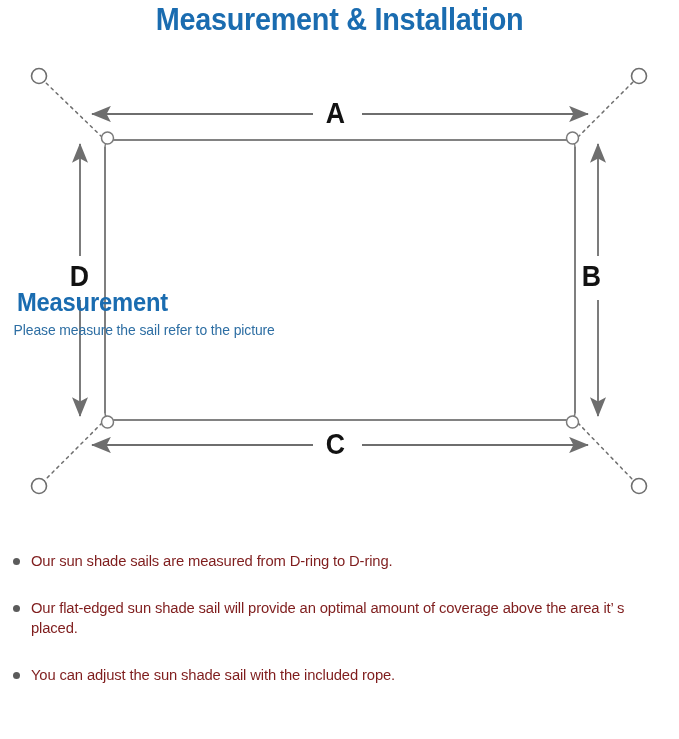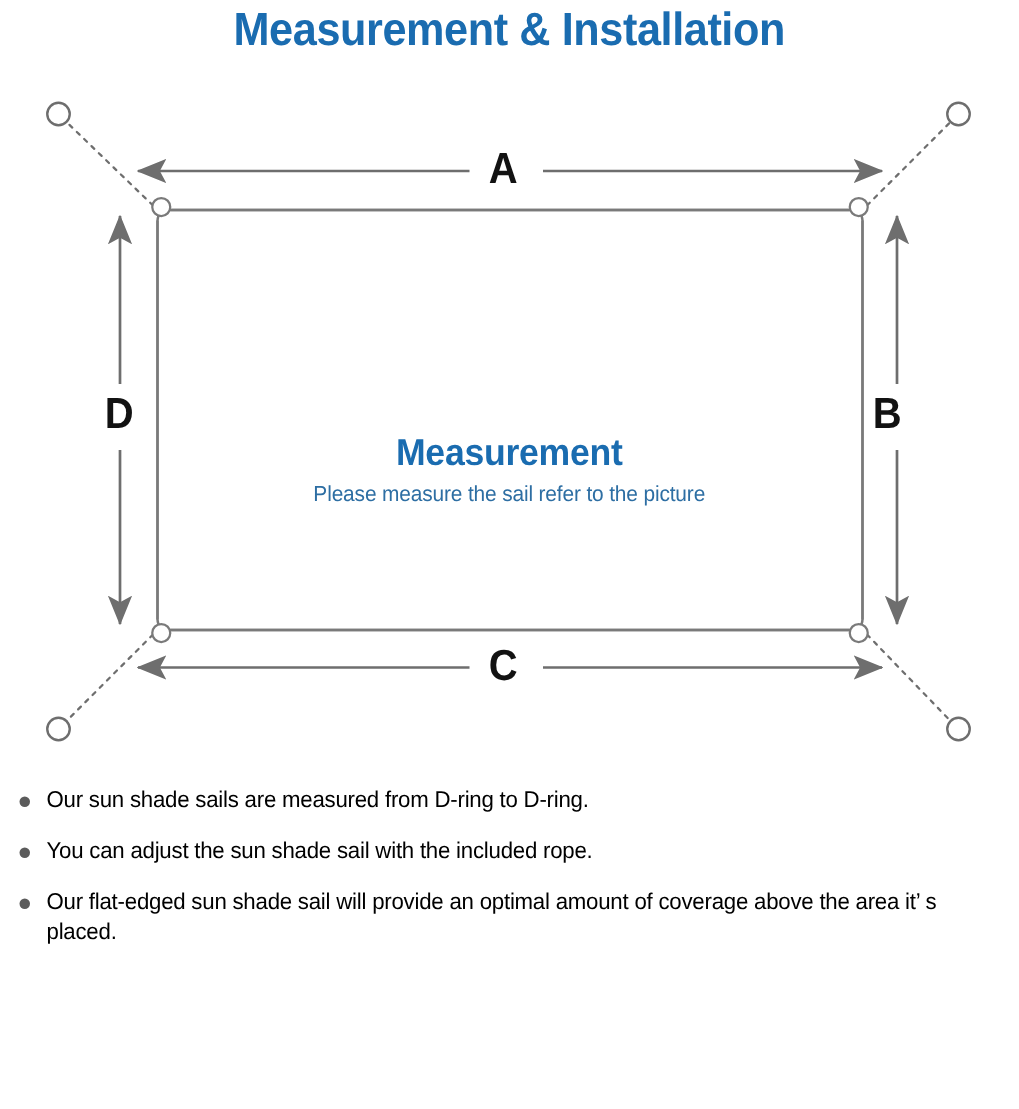--- a/index.html
+++ b/index.html
@@ -33,21 +33,21 @@
     left: 0;
     top: 48px;
     width: 679px;
     height: 470px;
   }
   #sail-center-label {
     position: absolute;
     left: 0;
     top: 238px;
     width: 679px;
-    text-align: center;
+    text-align: left;
     pointer-events: none;
   }
   #sail-center-label .primary {
     font-size: 25px;
     font-weight: bold;
     color: #1a6cb0;
     line-height: 32px;
     letter-spacing: -0.2px;
     transform: scaleX(0.95);
   }
@@ -74,23 +74,24 @@
     padding: 0;
     margin: 0;
     list-style: none;
   }
   #notes-list li {
     position: relative;
     padding-left: 31px;
     margin-bottom: 14px;
     font-size: 15.2px;
     line-height: 20px;
-    color: #000000;
+    color: #7f1d1d;
     letter-spacing: -0.15px;
     padding-right: 10px;
+    margin-top: 27px;
   }
   #notes-list li .bullet-dot {
     position: absolute;
     left: 13px;
     top: 7px;
     width: 7px;
     height: 7px;
     border-radius: 50%;
     background: #5b5b5b;
   }
@@ -181,19 +182,19 @@
   </div>
 </div>
 
 <ul id="notes-list">
   <li>
     <span class="bullet-dot"></span>
     <span class="note-text">Our sun shade sails are measured from D-ring to D-ring.</span>
   </li>
   <li>
     <span class="bullet-dot"></span>
-    <span class="note-text">You can adjust the sun shade sail with the included rope.</span>
+    <span class="note-text">Our flat-edged sun shade sail will provide an optimal amount of coverage above the area it’ s placed.</span>
   </li>
   <li>
     <span class="bullet-dot"></span>
-    <span class="note-text">Our flat-edged sun shade sail will provide an optimal amount of coverage above the area it’ s placed.</span>
+    <span class="note-text">You can adjust the sun shade sail with the included rope.</span>
   </li>
 </ul>
 
 </body></html>

